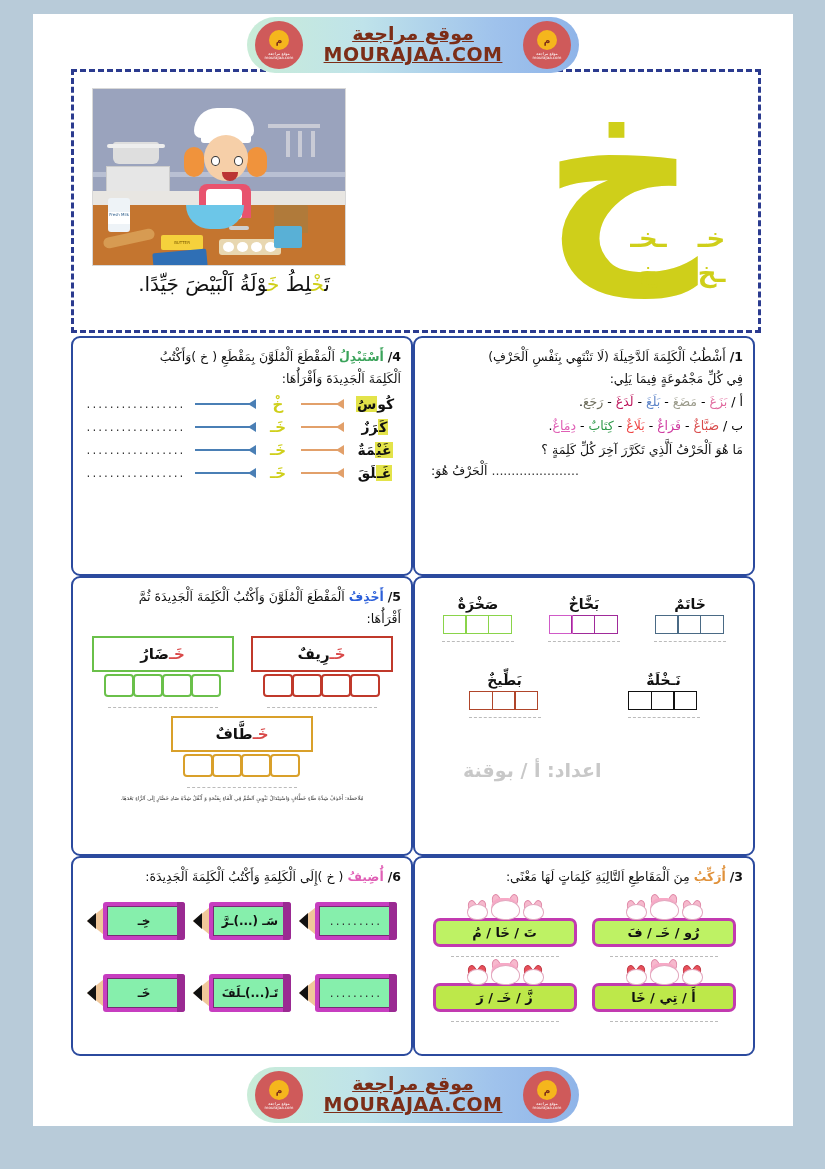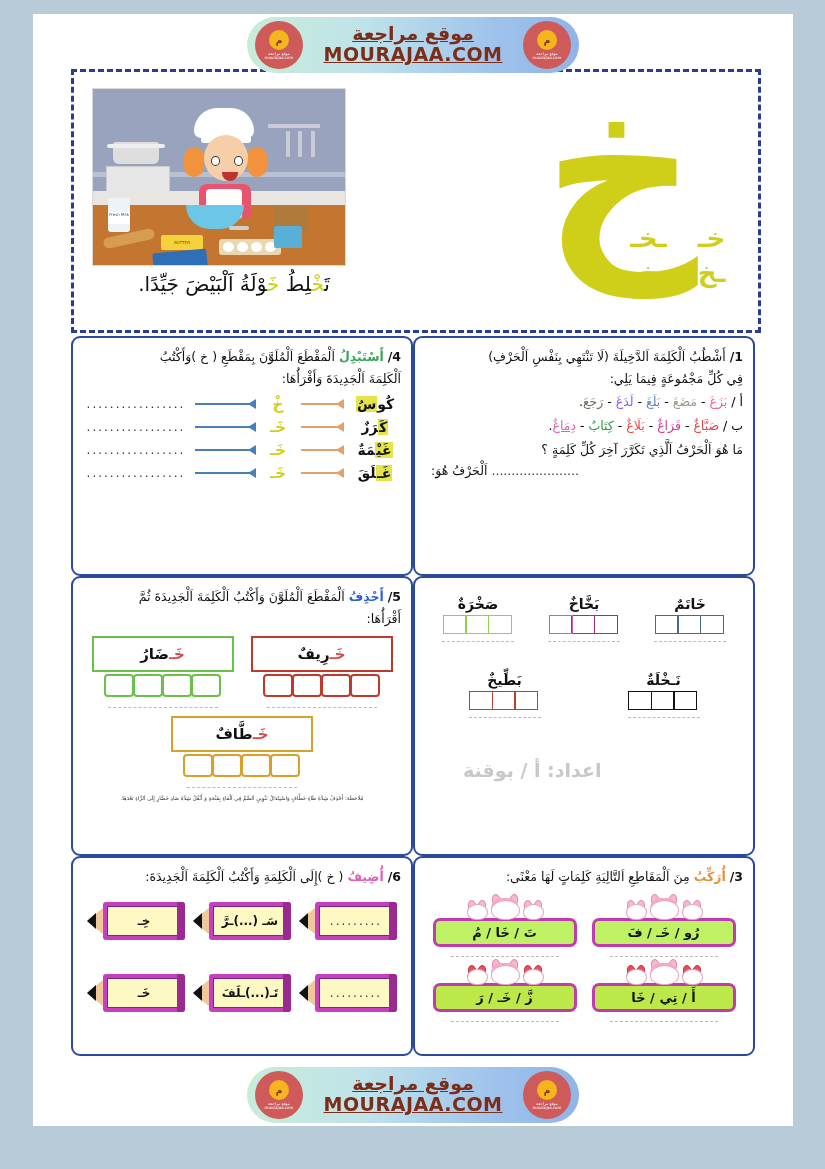--- a/index.html
+++ b/index.html
@@ -123,21 +123,21 @@
 
   .q{font-size:12.5px;color:#111;line-height:1.75;text-align:right;}
   .q .num{font-weight:bold;}
   .q .verb-g{color:#3aa35a;font-weight:bold;}
   .q .verb-b{color:#2b5fd9;font-weight:bold;}
   .q .verb-p{color:#e05fb5;font-weight:bold;}
   .q .verb-o{color:#e0913a;font-weight:bold;margin-top:36px;}
 
   .wordline{font-size:12.5px;line-height:1.95;text-align:right;direction:rtl;}
   .w-pink{color:#e06a9e;} .w-grey{color:#9a9a8a;} .w-blue{color:#5f86c9;}
-  .w-rose{color:#8b5cf6;text-align:right;} .w-drk{color:#6b6b5a;} .w-red{color:#d94a4a;}
+  .w-rose{color:#be185d;text-align:right;} .w-drk{color:#6b6b5a;} .w-red{color:#d94a4a;}
   .w-mag{color:#cf3aa0;} .w-navy{color:#ef4444;}
   .w-grn{color:#2f9a4a;} .w-pnk2{color:#e05fb5;text-decoration:underline;}
   .dots{letter-spacing:2px;color:#333;}
 
   
   .ex4row{
     display:flex;align-items:center;justify-content:flex-start;
     gap:6px;margin:5px 0 3px 0;direction:rtl;
   }
   .ex4word{width:52px;text-align:center;font-size:14px;font-weight:bold;color:#111;}
@@ -200,21 +200,21 @@
   .ex3dash{margin-top:9px;border-top:1.5px dashed #bbb;width:108px;margin-right:auto;margin-left:auto;}
 
   
   .ex6row{display:flex;justify-content:space-around;align-items:center;margin-top:14px;}
   .pencil{position:relative;width:98px;height:38px;}
   .pbody{
     position:absolute;left:16px;top:0;width:82px;height:38px;
     background:#c73ec0;border-radius:3px;box-sizing:border-box;padding:4px;
   }
   .pinner{
-    width:100%;height:100%;background:#fef9c3;border:1.5px solid #7a2a75;
+    width:100%;height:100%;background:#86efac;border:1.5px solid #7a2a75;
     box-sizing:border-box;display:flex;align-items:center;justify-content:center;
     font-size:12px;font-weight:bold;color:#111;
   }
   .ptip{
     position:absolute;left:0;top:5px;width:0;height:0;
     border-top:14px solid transparent;border-bottom:14px solid transparent;
     border-right:17px solid #f0c79a;
   }
   .plead{
     position:absolute;left:0;top:11px;width:0;height:0;

